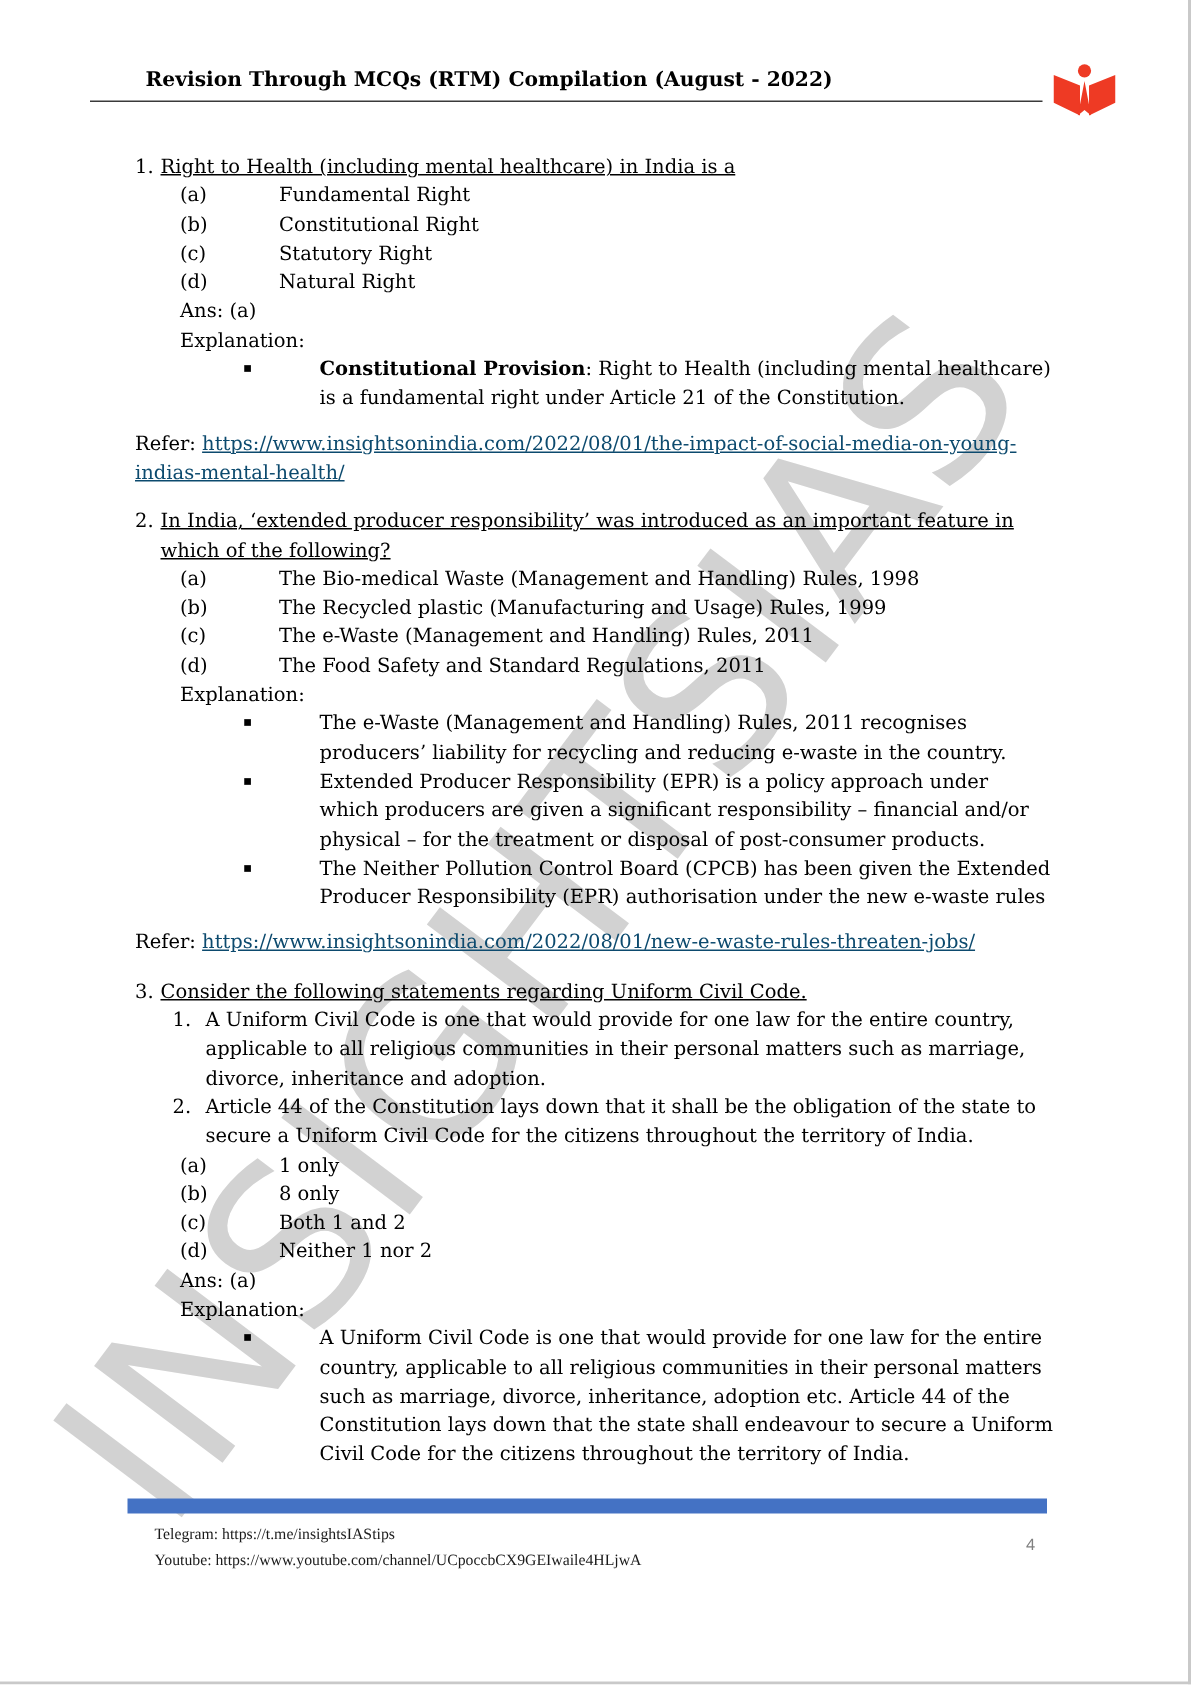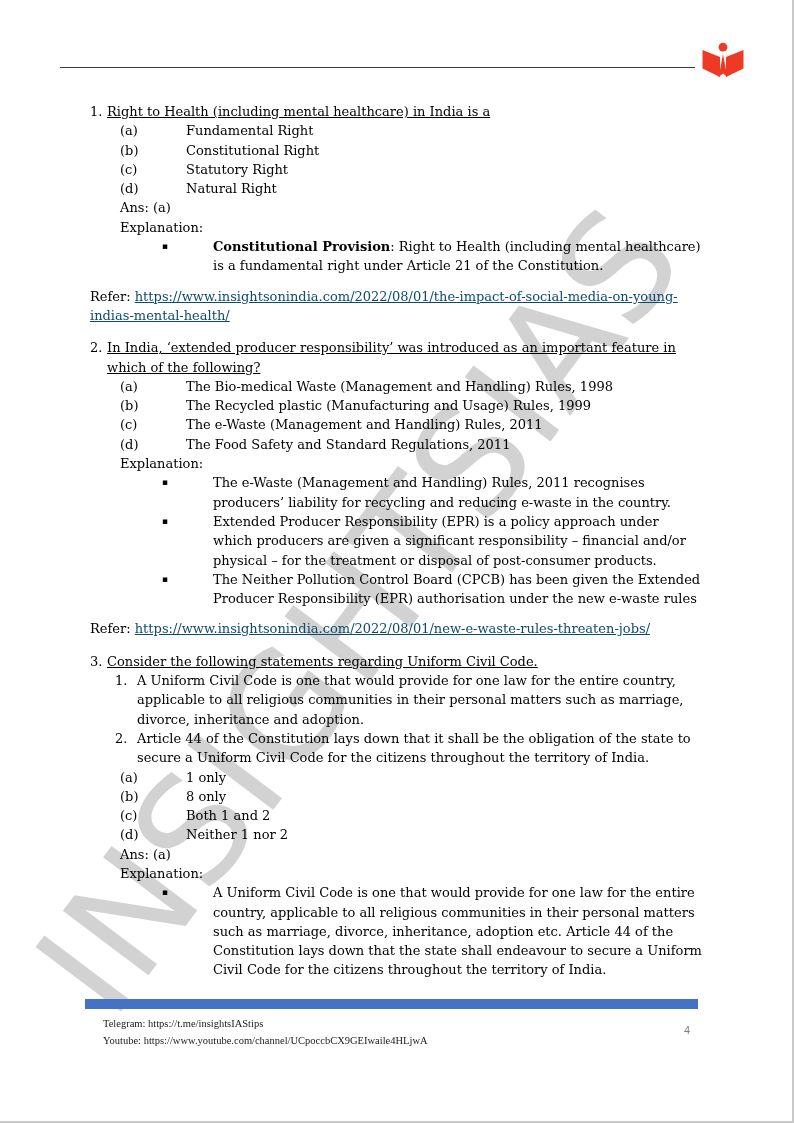--- a/index.html
+++ b/index.html
@@ -61,20 +61,21 @@
   a.reflink { color:#0c4a6e; text-decoration:underline; word-break:break-word; cursor:pointer; }
   .bold { font-weight:bold; }
 </style>
 </head>
 <body>
 
 <div class="page">
 
   <div class="watermark">INSIGHTSIAS</div>
 
+  <div class="hdr-title">Revision Through MCQs (RTM) Compilation (August - 2022)</div>
   <div class="hdr-rule"></div>
   <svg class="logo" viewBox="0 0 44 38">
     <circle cx="22" cy="6.2" r="4.4" fill="#EE3A24"></circle>
     <path d="M1.5 9 L19 16 L19 36 L1.5 27.5 Z" fill="#EE3A24"></path>
     <path d="M42.5 9 L25 16 L25 36 L42.5 27.5 Z" fill="#EE3A24"></path>
     <path d="M22 13 L26.4 36 L22 32.4 L17.6 36 Z" fill="#EE3A24"></path>
   </svg>
 
   <div class="content">
 

